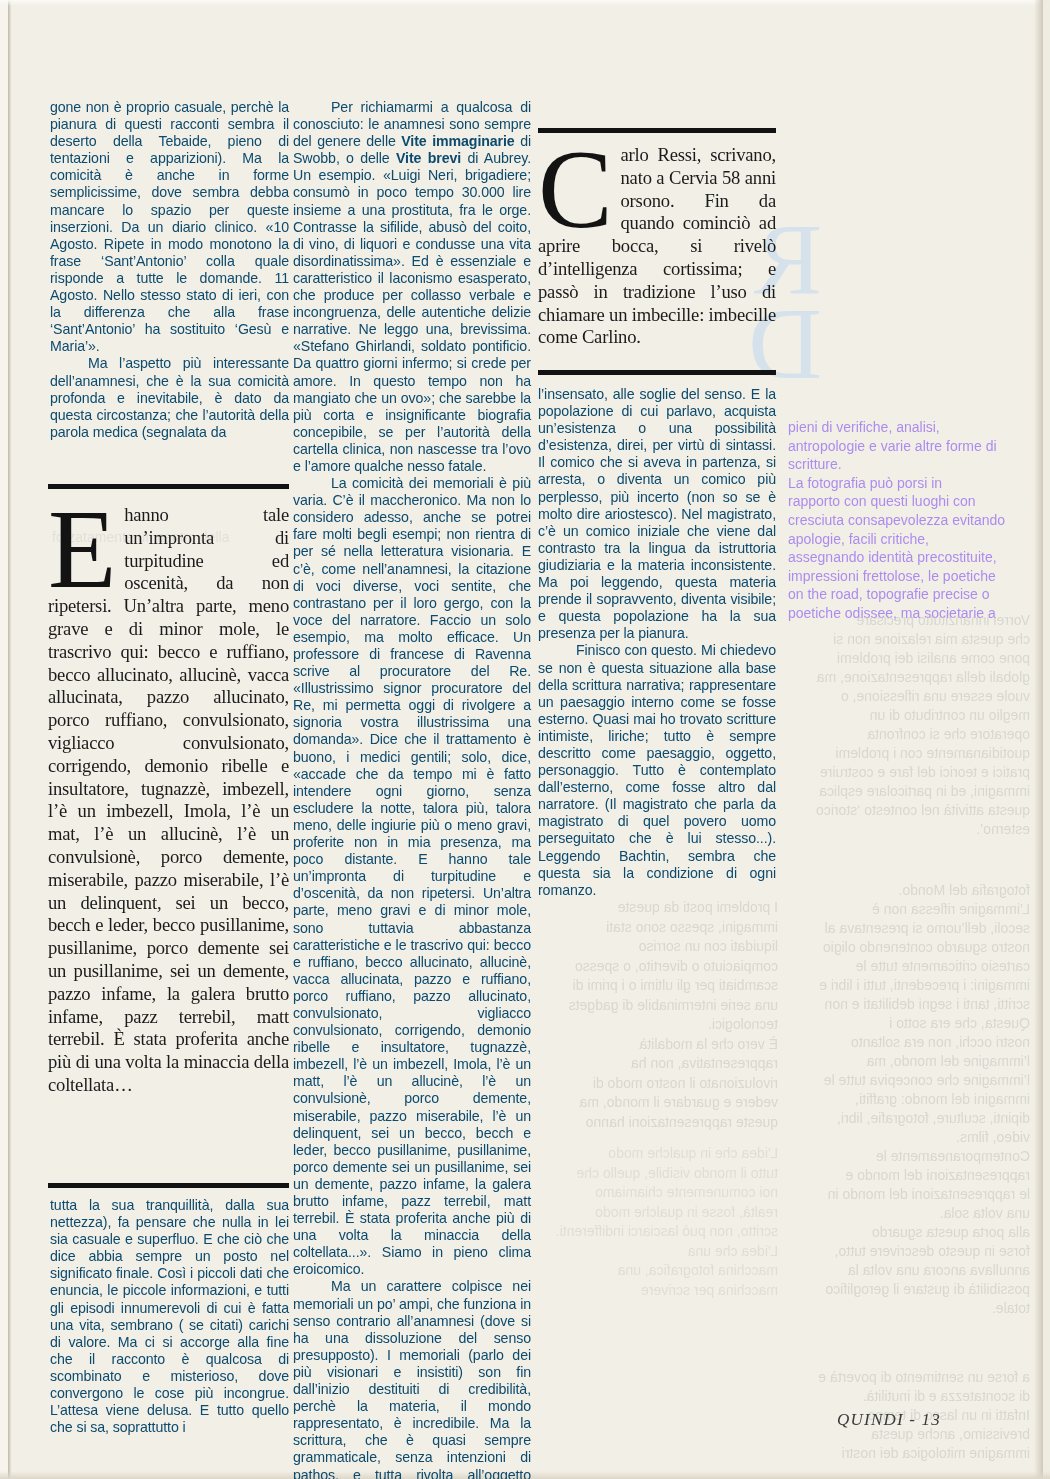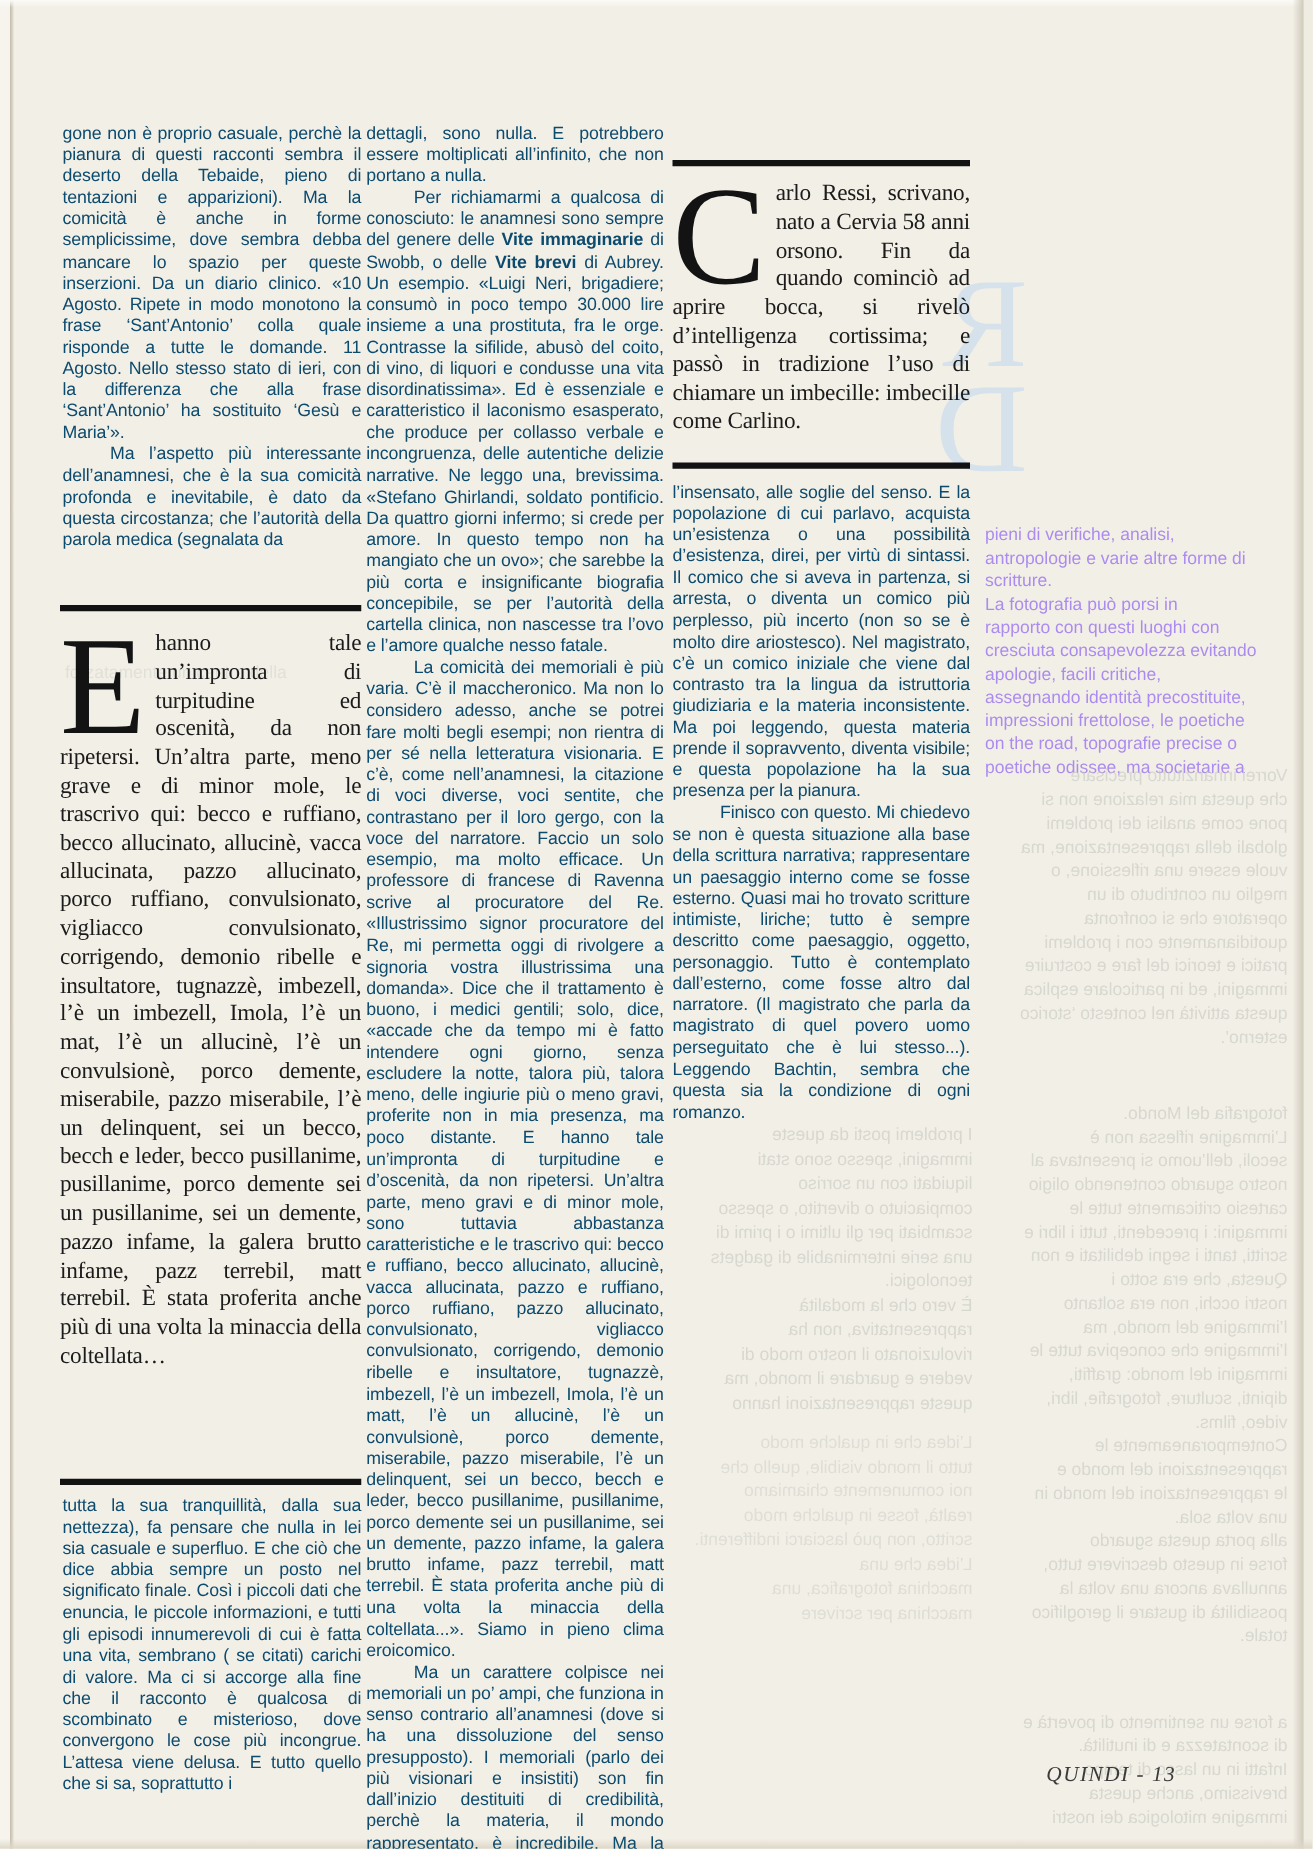--- a/index.html
+++ b/index.html
@@ -158,21 +158,20 @@
   <span class="dropcap">E</span><span>hanno tale un’impronta di turpitudine ed oscenità, da non ripetersi. Un’altra parte, meno grave e di minor mole, le trascrivo qui: becco e ruffiano, becco allucinato, allucinè, vacca allucinata, pazzo allucinato, porco ruffiano, convulsionato, vigliacco convulsionato, corrigendo, demonio ribelle e insultatore, tugnazzè, imbezell, l’è un imbezell, Imola, l’è un mat, l’è un allucinè, l’è un convulsionè, porco demente, miserabile, pazzo miserabile, l’è un delinquent, sei un becco, becch e leder, becco pusillanime, pusillanime, porco demente sei un pusillanime, sei un demente, pazzo infame, la galera brutto infame, pazz terrebil, matt terrebil. È stata proferita anche più di una volta la minaccia della coltellata…</span>
 </div>
 
 <div class="abs rule" style="left:48px;top:1183px;width:241px;"></div>
 
 <div class="abs sans" id="col1-bottom" style="left:50px;top:1197px;width:239px;">
   <p>tutta la sua tranquillità, dalla sua nettezza), fa pensare che nulla in lei sia casuale e superfluo. E che ciò che dice abbia sempre un posto nel significato finale. Così i piccoli dati che enuncia, le piccole informazioni, e tutti gli episodi innumerevoli di cui è fatta una vita, sembrano ( se citati) carichi di valore. Ma ci si accorge alla fine che il racconto è qualcosa di scombinato e misterioso, dove convergono le cose più incongrue. L’attesa viene delusa. E tutto quello che si sa, soprattutto i</p>
 </div>
 
 <div class="abs sans" id="col2" style="left:293px;top:99px;width:238px;">
-  <p>dettagli, sono nulla. E potrebbero essere moltiplicati all’infinito, che non portano a nulla.</p>
   <p class="indent"><span>Per richiamarmi a qualcosa di conosciuto: le anamnesi sono sempre del genere delle </span><span class="bold">Vite immaginarie</span><span> di Swobb, o delle </span><span class="bold">Vite brevi</span><span> di Aubrey. Un esempio. «Luigi Neri, brigadiere; consumò in poco tempo 30.000 lire insieme a una prostituta, fra le orge. Contrasse la sifilide, abusò del coito, di vino, di liquori e condusse una vita disordinatissima». Ed è essenziale e caratteristico il laconismo esasperato, che produce per collasso verbale e incongruenza, delle autentiche delizie narrative. Ne leggo una, brevissima. «Stefano Ghirlandi, soldato pontificio. Da quattro giorni infermo; si crede per amore. In questo tempo non ha mangiato che un ovo»; che sarebbe la più corta e insignificante biografia concepibile, se per l’autorità della cartella clinica, non nascesse tra l’ovo e l’amore qualche nesso fatale.</span></p>
   <p class="indent">La comicità dei memoriali è più varia. C’è il maccheronico. Ma non lo considero adesso, anche se potrei fare molti begli esempi; non rientra di per sé nella letteratura visionaria. E c’è, come nell’anamnesi, la citazione di voci diverse, voci sentite, che contrastano per il loro gergo, con la voce del narratore. Faccio un solo esempio, ma molto efficace. Un professore di francese di Ravenna scrive al procuratore del Re. «Illustrissimo signor procuratore del Re, mi permetta oggi di rivolgere a signoria vostra illustrissima una domanda». Dice che il trattamento è buono, i medici gentili; solo, dice, «accade che da tempo mi è fatto intendere ogni giorno, senza escludere la notte, talora più, talora meno, delle ingiurie più o meno gravi, proferite non in mia presenza, ma poco distante. E hanno tale un’impronta di turpitudine e d’oscenità, da non ripetersi. Un’altra parte, meno gravi e di minor mole, sono tuttavia abbastanza caratteristiche e le trascrivo qui: becco e ruffiano, becco allucinato, allucinè, vacca allucinata, pazzo e ruffiano, porco ruffiano, pazzo allucinato, convulsionato, vigliacco convulsionato, corrigendo, demonio ribelle e insultatore, tugnazzè, imbezell, l’è un imbezell, Imola, l’è un matt, l’è un allucinè, l’è un convulsionè, porco demente, miserabile, pazzo miserabile, l’è un delinquent, sei un becco, becch e leder, becco pusillanime, pusillanime, porco demente sei un pusillanime, sei un demente, pazzo infame, la galera brutto infame, pazz terrebil, matt terrebil. È stata proferita anche più di una volta la minaccia della coltellata...». Siamo in pieno clima eroicomico.</p>
   <p class="indent">Ma un carattere colpisce nei memoriali un po’ ampi, che funziona in senso contrario all’anamnesi (dove si ha una dissoluzione del senso presupposto). I memoriali (parlo dei più visionari e insistiti) son fin dall’inizio destituiti di credibilità, perchè la materia, il mondo rappresentato, è incredibile. Ma la scrittura, che è quasi sempre grammaticale, senza intenzioni di pathos, e tutta rivolta all’oggetto esterno, ridà, mentre si legge, alla storia o ai miraggi, una virtualità che porta l’incomprensibile,</p>
 </div>
 
 <div class="abs rule" style="left:538px;top:128px;width:238px;"></div>
 
 <div class="abs serifblock" id="intro" style="left:538px;top:144px;width:238px;">
   <span class="dropcap">C</span><span>arlo Ressi, scrivano, nato a Cervia 58 anni orsono. Fin da quando cominciò ad aprire bocca, si rivelò d’intelligenza cortissima; e passò in tradizione l’uso di chiamare un imbecille: imbecille come Carlino.</span>
 </div>

